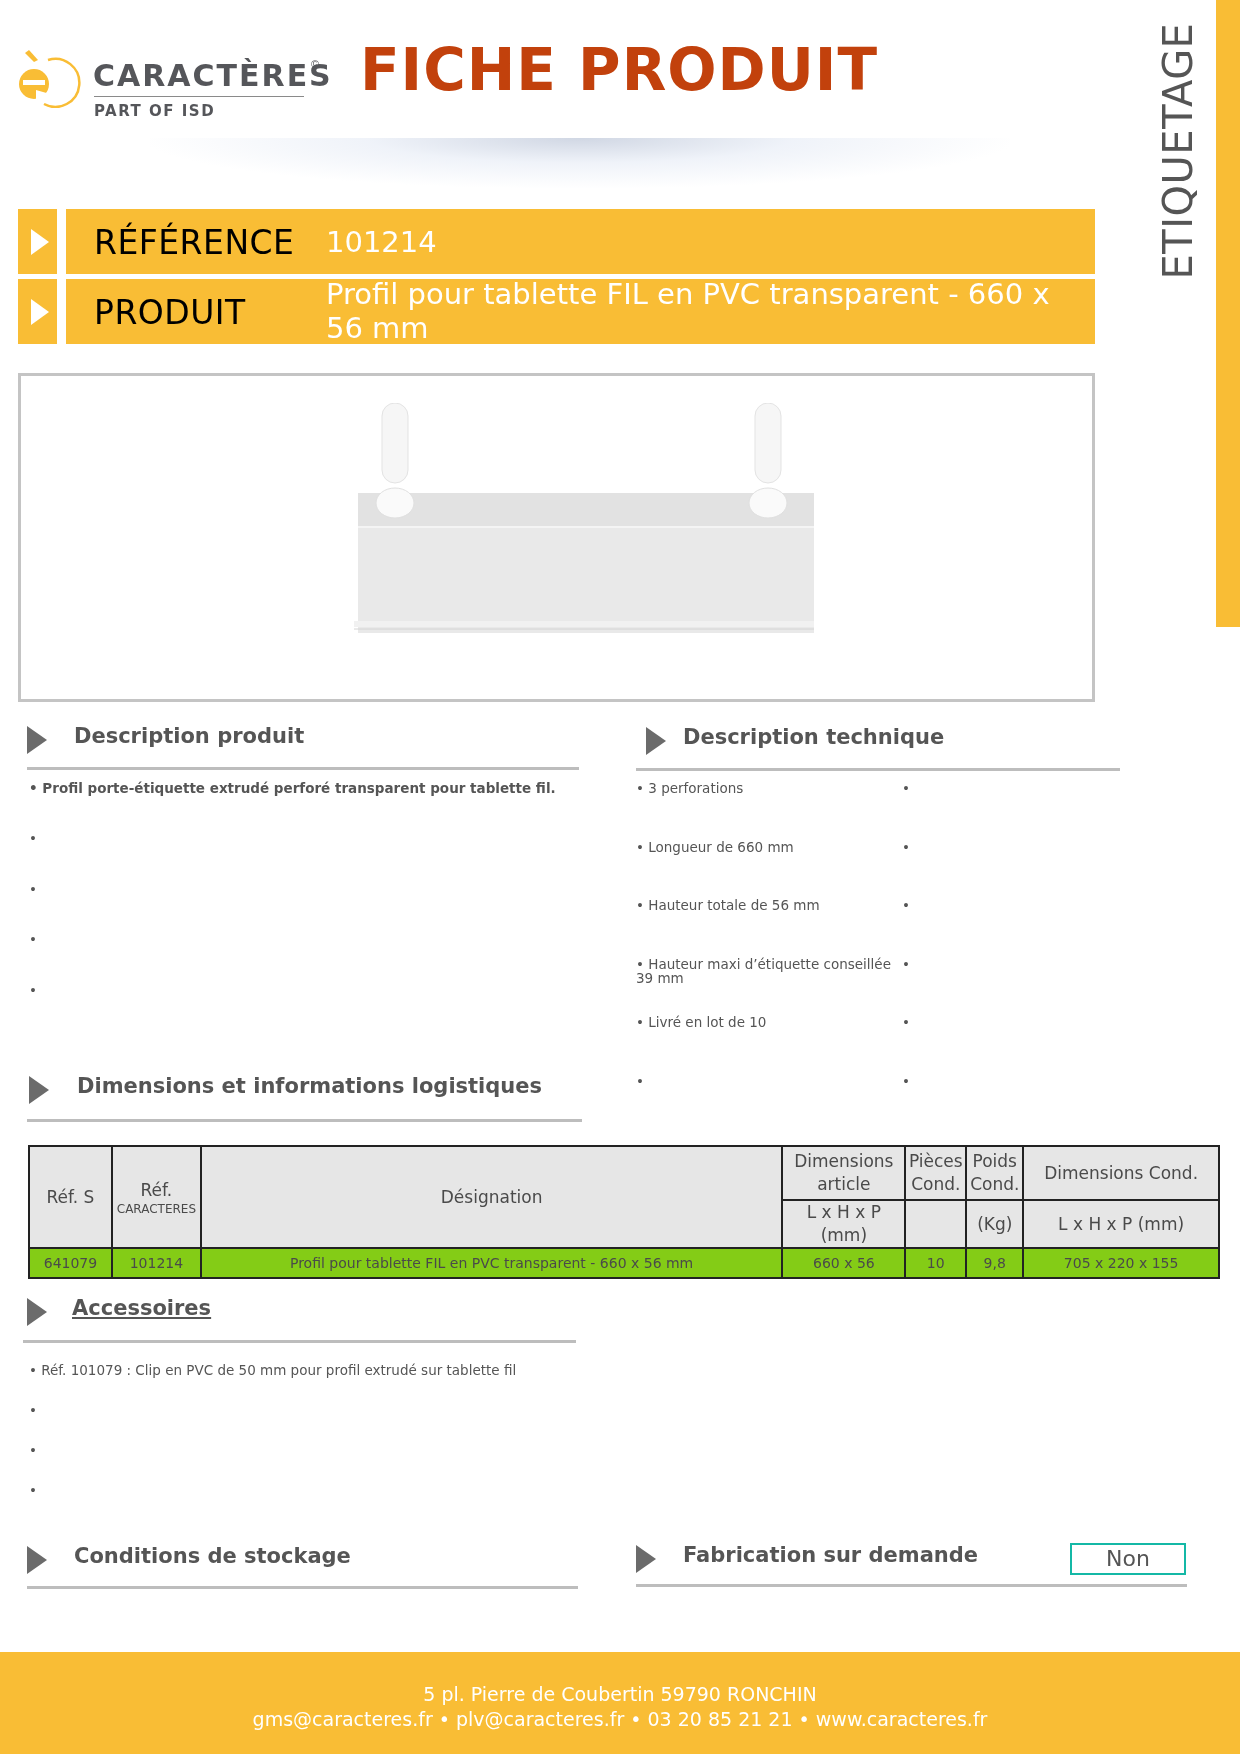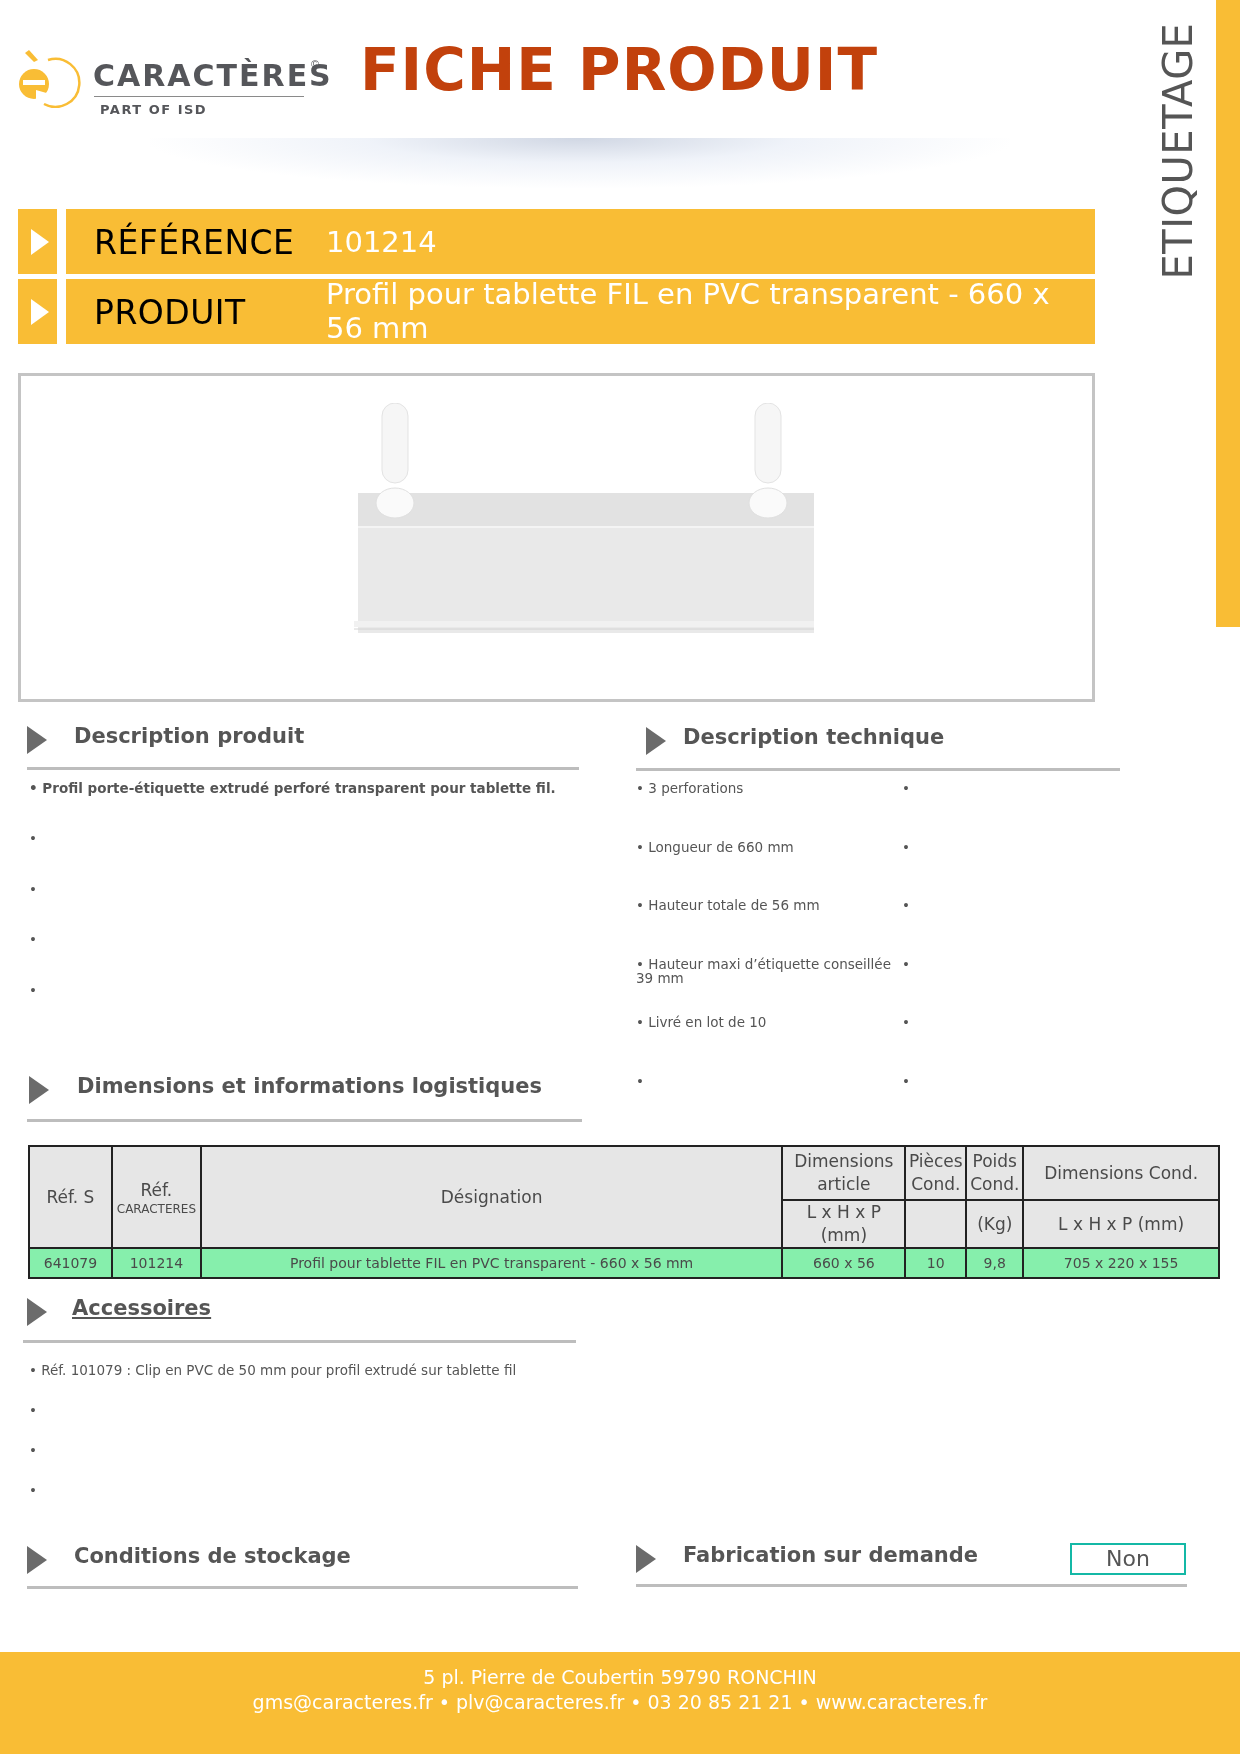--- a/index.html
+++ b/index.html
@@ -5,21 +5,21 @@
   * { box-sizing: border-box; margin: 0; padding: 0; }
   html, body { width: 1240px; height: 1754px; background: #ffffff; overflow: hidden; }
   body { position: relative; font-family: "Liberation Sans", "DejaVu Sans", sans-serif; color: #555555; }
 
   
   .logo { position: absolute; left: 14px; top: 44px; width: 320px; height: 76px; }
   .logo-mark { position: absolute; left: 0; top: 0; width: 70px; height: 64px; }
   .logo-word { position: absolute; left: 79px; top: 14px; font-family: "DejaVu Sans", sans-serif; font-weight: bold; font-size: 30px; letter-spacing: 2px; color: #55565a; }
   .logo-copy { position: absolute; left: 297px; top: 14px; font-size: 11px; color: #55565a; }
   .logo-rule { position: absolute; left: 80px; top: 52px; width: 210px; height: 1px; background: #8a8a8a; }
-  .logo-sub { position: absolute; left: 80px; top: 58px; font-family: "DejaVu Sans", sans-serif; font-weight: bold; font-size: 13px; letter-spacing: 1.5px; color: #55565a; margin-left: 6px; }
+  .logo-sub { position: absolute; left: 80px; top: 58px; font-family: "DejaVu Sans", sans-serif; font-weight: bold; font-size: 15px; letter-spacing: 1.5px; color: #55565a; }
 
   .page-title { position: absolute; left: 360px; top: 36px; font-family: "DejaVu Sans", sans-serif; font-weight: bold; font-size: 58px; letter-spacing: 1px; color: #c2410c; }
   .title-shadow { position: absolute; left: 150px; top: 138px; width: 860px; height: 50px;
     background: radial-gradient(ellipse at 50% 0%, rgba(170,182,205,0.55) 0%, rgba(210,220,238,0.35) 35%, rgba(255,255,255,0) 72%); }
 
   
   .side-bar { position: absolute; left: 1216px; top: 0; width: 24px; height: 627px; background: #f9bd35; }
   .side-label { position: absolute; left: 1148px; top: 20px; width: 60px; height: 262px; }
   .side-label span { position: absolute; left: 50%; top: 50%; transform: translate(-50%, -50%) rotate(-90deg); font-family: "DejaVu Sans", sans-serif; font-size: 40px; color: #555555; white-space: nowrap; letter-spacing: 0.5px; }
 
@@ -40,26 +40,26 @@
   .section-head .tri { position: absolute; left: 0; top: 8px; width: 0; height: 0; border-top: 14px solid transparent; border-bottom: 14px solid transparent; border-left: 20px solid #6b6b6b; }
   .section-head .label { position: absolute; left: 47px; top: 6px; font-family: "DejaVu Sans", sans-serif; font-weight: bold; font-size: 21px; color: #555555; white-space: nowrap; }
   .section-rule { position: absolute; height: 3px; background: #bdbdbd; }
 
   .bullet { position: absolute; font-family: "DejaVu Sans", sans-serif; font-size: 13.5px; color: #555555; line-height: 14px; white-space: nowrap; }
 
   
   table.logi { position: absolute; left: 28px; top: 1145px; width: 1192px; border-collapse: collapse; font-family: "DejaVu Sans", sans-serif; color: #4a4a4a; }
   table.logi td, table.logi th { border: 2px solid #222222; text-align: center; font-weight: normal; padding: 0; }
   table.logi th { background: #e6e6e6; font-size: 17px; line-height: 23px; }
-  table.logi td { font-size: 14px; height: 30px; background: #86efac; }
+  table.logi td { font-size: 14px; height: 30px; background: #84cc16; }
 
   .non-box { position: absolute; left: 1070px; top: 1543px; width: 116px; height: 32px; border: 2px solid #14b8a6; font-family: "DejaVu Sans", sans-serif; font-size: 22px; color: #555555; text-align: center; line-height: 28px; }
 
   
-  .footer { position: absolute; left: 0; top: 1652px; width: 1240px; height: 102px; background: #f9bd35; text-align: center; color: #ffffff; font-family: "DejaVu Sans", sans-serif; font-size: 19px; line-height: 25px; padding-top: 13px; }
+  .footer { position: absolute; left: 0; top: 1652px; width: 1240px; height: 102px; background: #f9bd35; text-align: center; color: #ffffff; font-family: "DejaVu Sans", sans-serif; font-size: 19px; line-height: 25px; padding-top: 30px; }
 </style>
 </head>
 <body>
 
 <div class="logo">
   <svg class="logo-mark" viewBox="0 0 70 64">
     <path d="M34 16 A24 24 0 1 1 30 60" fill="none" stroke="#f9bd35" stroke-width="2.5"></path>
     <circle cx="20" cy="40" r="15" fill="#f9bd35"></circle>
     <rect x="9" y="36" width="22" height="5" fill="#ffffff"></rect>
     <path d="M22 46 L36 50 L22 56 Z" fill="#ffffff"></path>

